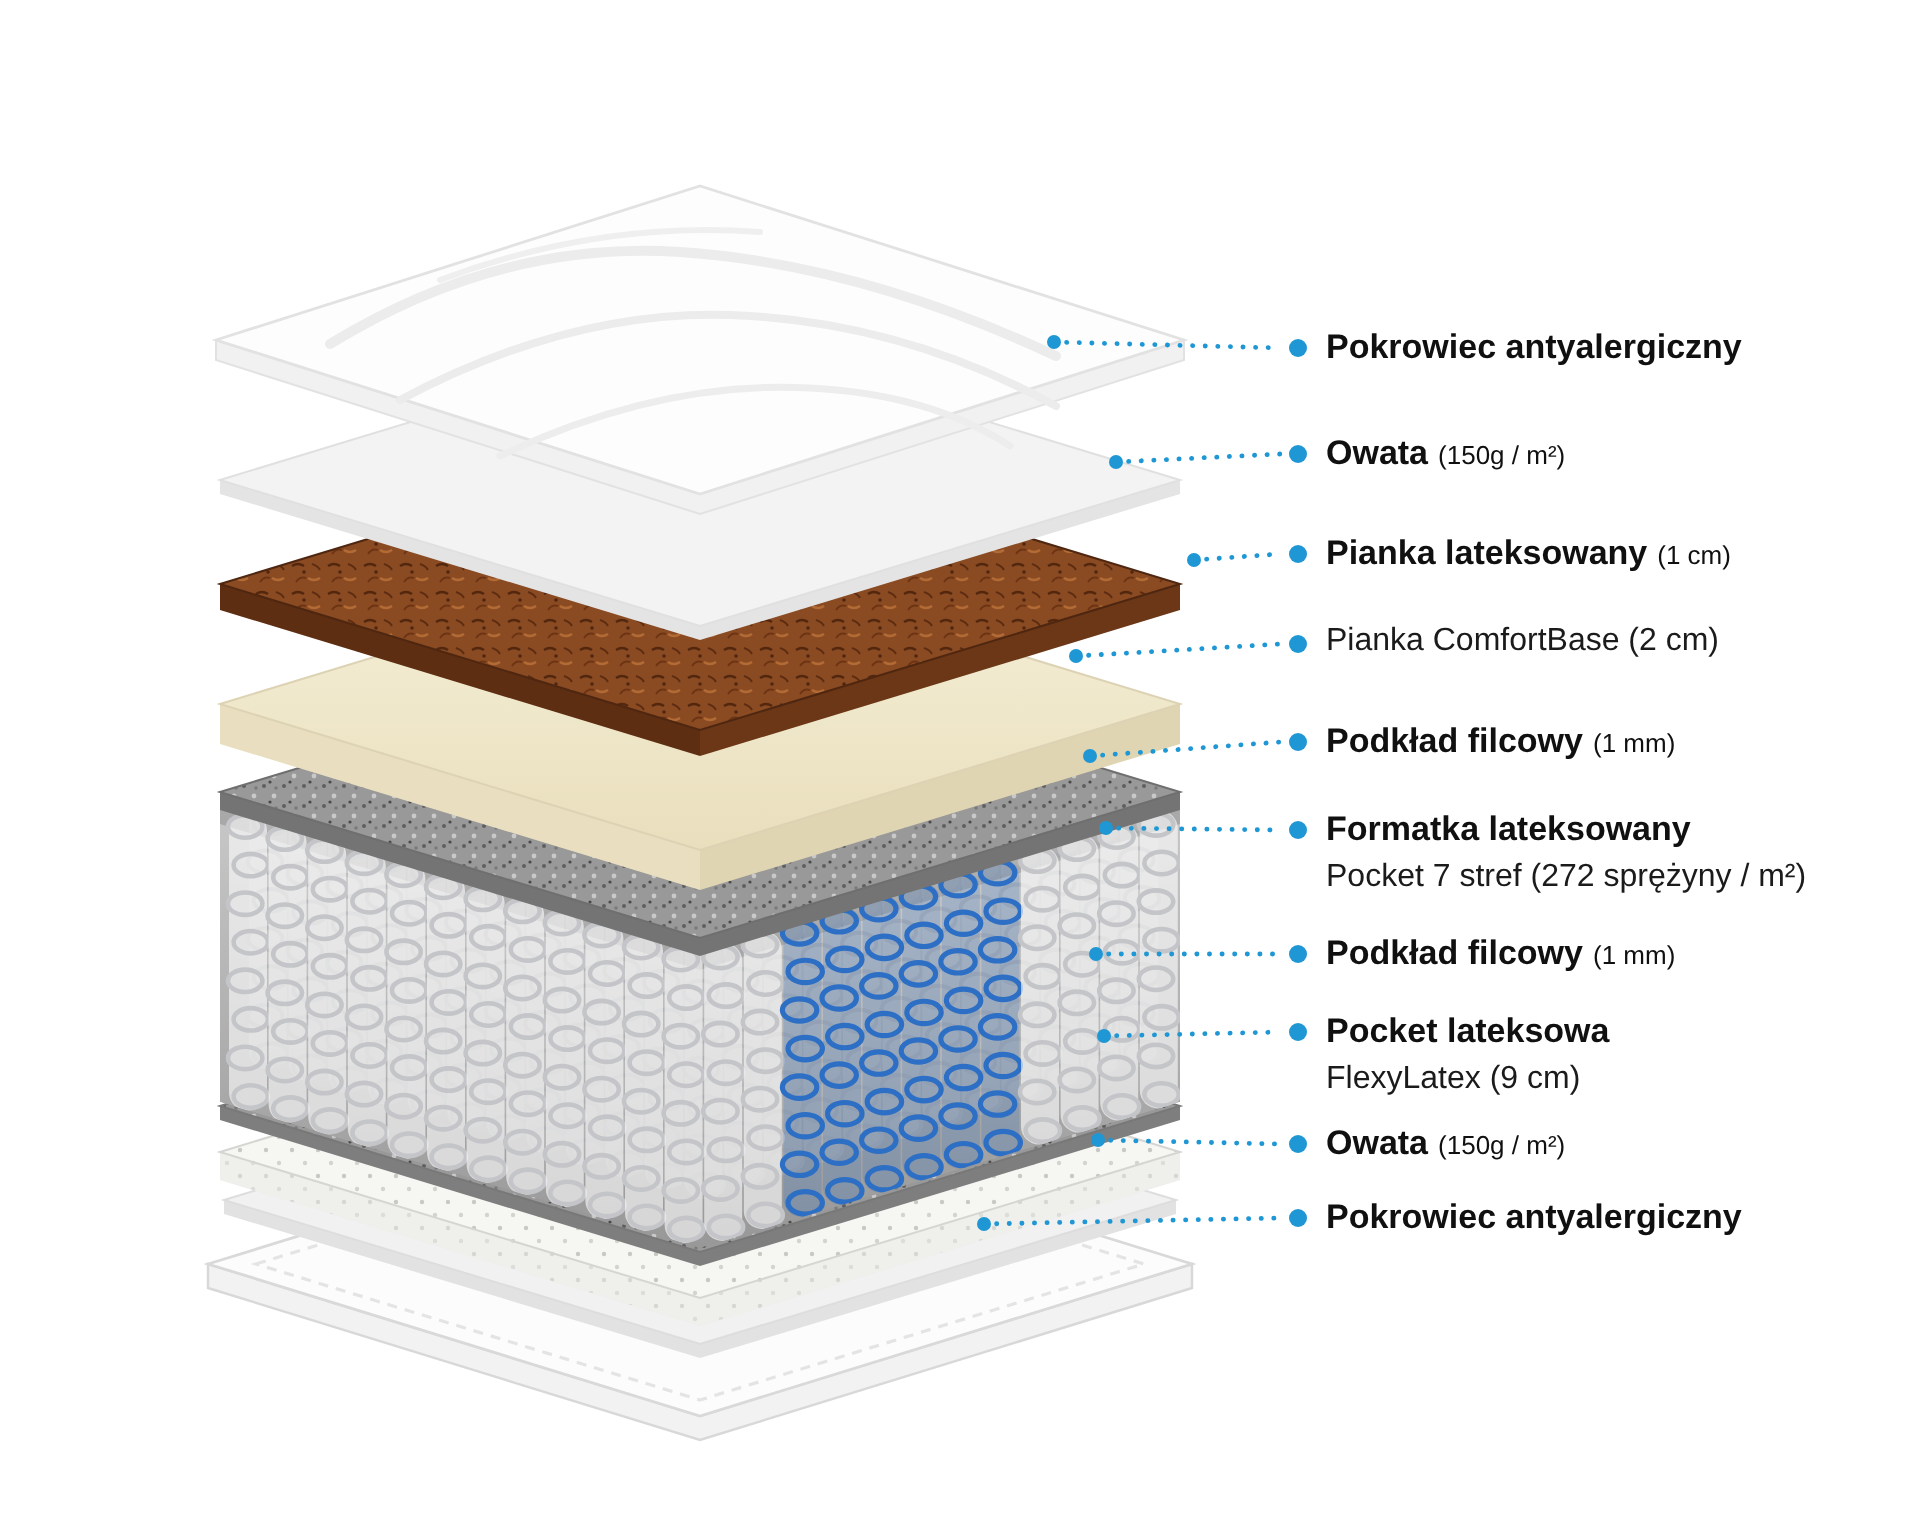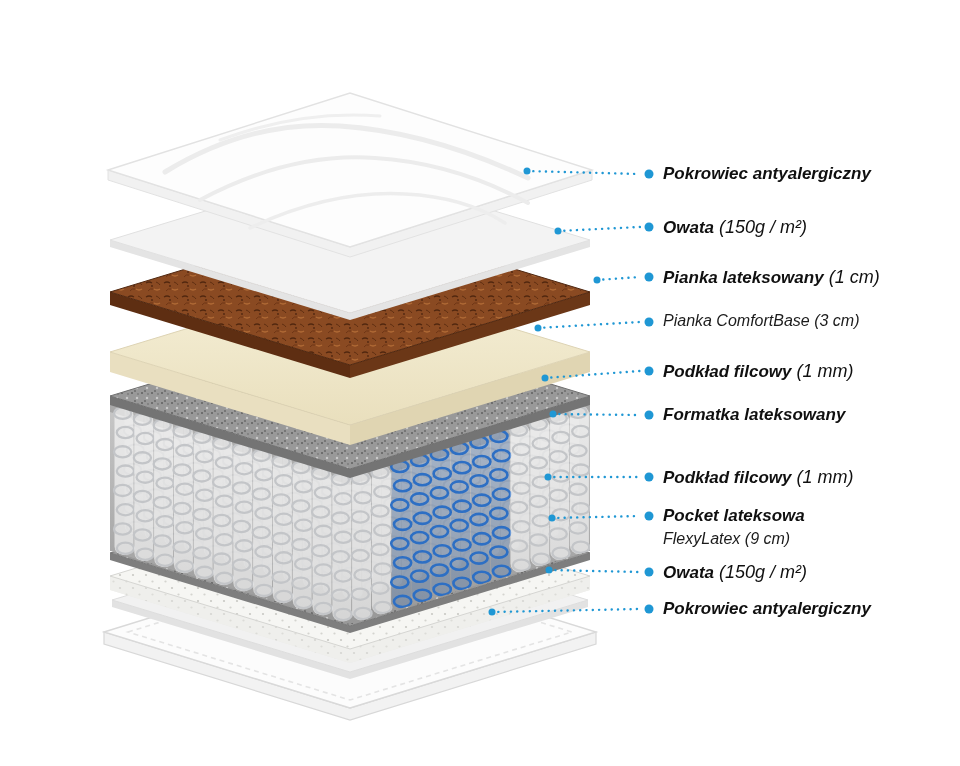--- a/index.html
+++ b/index.html
@@ -1,23 +1,23 @@
 <!DOCTYPE html>
 <html style="--leader: #1f97d4;"><head>
 <meta charset="utf-8">
 <title>Diagram</title>
 <style>
   html,body{margin:0;padding:0;background:#fff;}
   .stage{position:relative;width:960px;height:766px;background:#ffffff;overflow:hidden;
          font-family:"Liberation Sans",sans-serif;}
   .stage svg{position:absolute;left:0;top:0;}
-  .lbl{position:absolute;left:663px;color:#101010;font-style:italic;}
+  .lbl{position:absolute;left:663px;color:#101010;}
   .lbl .line1{line-height:24px;white-space:nowrap;}
   .lbl .b{font-weight:700;font-size:17px;}
-  .lbl .n{font-weight:400;font-size:18px;margin-left:5px;}
+  .lbl .n{font-weight:400;font-size:13px;margin-left:5px;}
   .lbl .n:empty{display:none;margin:0;}
   .lbl .sub{font-weight:400;font-size:16px;line-height:22px;color:#1b1b1b;white-space:nowrap;}
   .lbl .sub:empty{display:none;}
   .leader{stroke:var(--leader,#1f97d4);stroke-width:2.4;stroke-linecap:round;stroke-dasharray:0.1 6.2;fill:none;}
   .ldot{fill:var(--leader,#1f97d4);}
 </style>
 </head>
 <body>
 
 <div class="stage">
@@ -676,28 +676,29 @@
   </div>
   <div class="lbl" style="top:215px">
     <div class="line1"><span class="b">Owata</span><span class="n">(150g / m²)</span></div>
 
   </div>
   <div class="lbl" style="top:265px">
     <div class="line1"><span class="b">Pianka lateksowany</span><span class="n">(1 cm)</span></div>
 
   </div>
   <div class="lbl" style="top:310px">
-    <div class="sub">Pianka ComfortBase (3 cm)</div>
+    <div class="sub">Pianka ComfortBase (2 cm)</div>
   </div>
   <div class="lbl" style="top:359px">
     <div class="line1"><span class="b">Podkład filcowy</span><span class="n">(1 mm)</span></div>
 
   </div>
   <div class="lbl" style="top:403px">
     <div class="line1"><span class="b">Formatka lateksowany</span></div>
+    <div class="sub">Pocket 7 stref (272 sprężyny / m²)</div>
   </div>
   <div class="lbl" style="top:465px">
     <div class="line1"><span class="b">Podkład filcowy</span><span class="n">(1 mm)</span></div>
 
   </div>
   <div class="lbl" style="top:504px">
     <div class="line1"><span class="b">Pocket lateksowa</span></div>
     <div class="sub">FlexyLatex (9 cm)</div>
   </div>
   <div class="lbl" style="top:560px">

